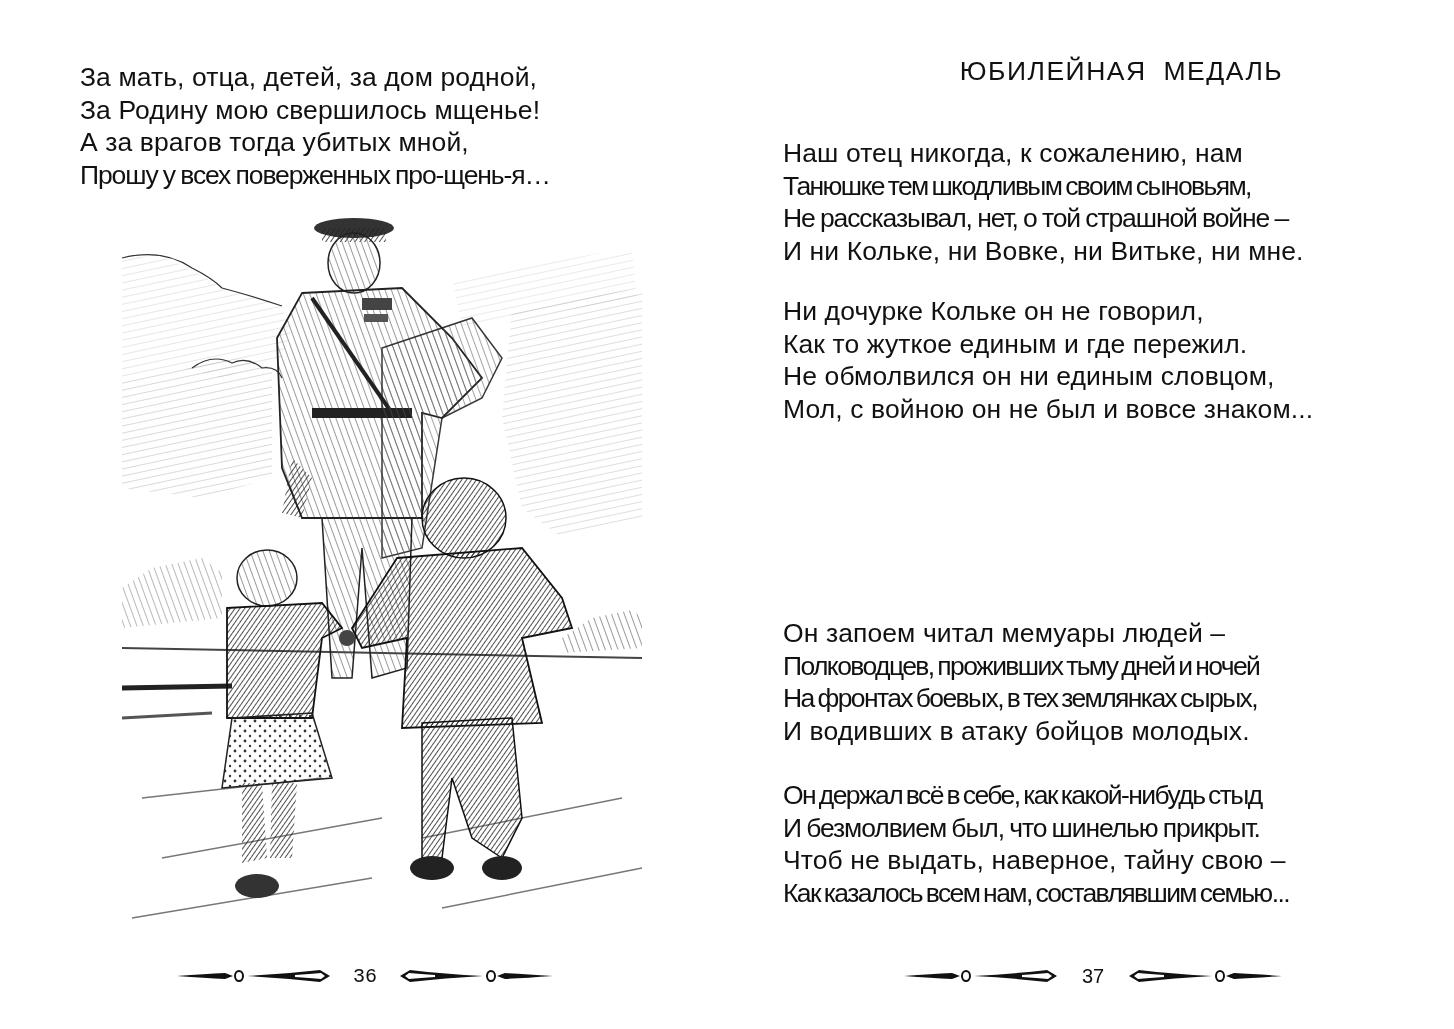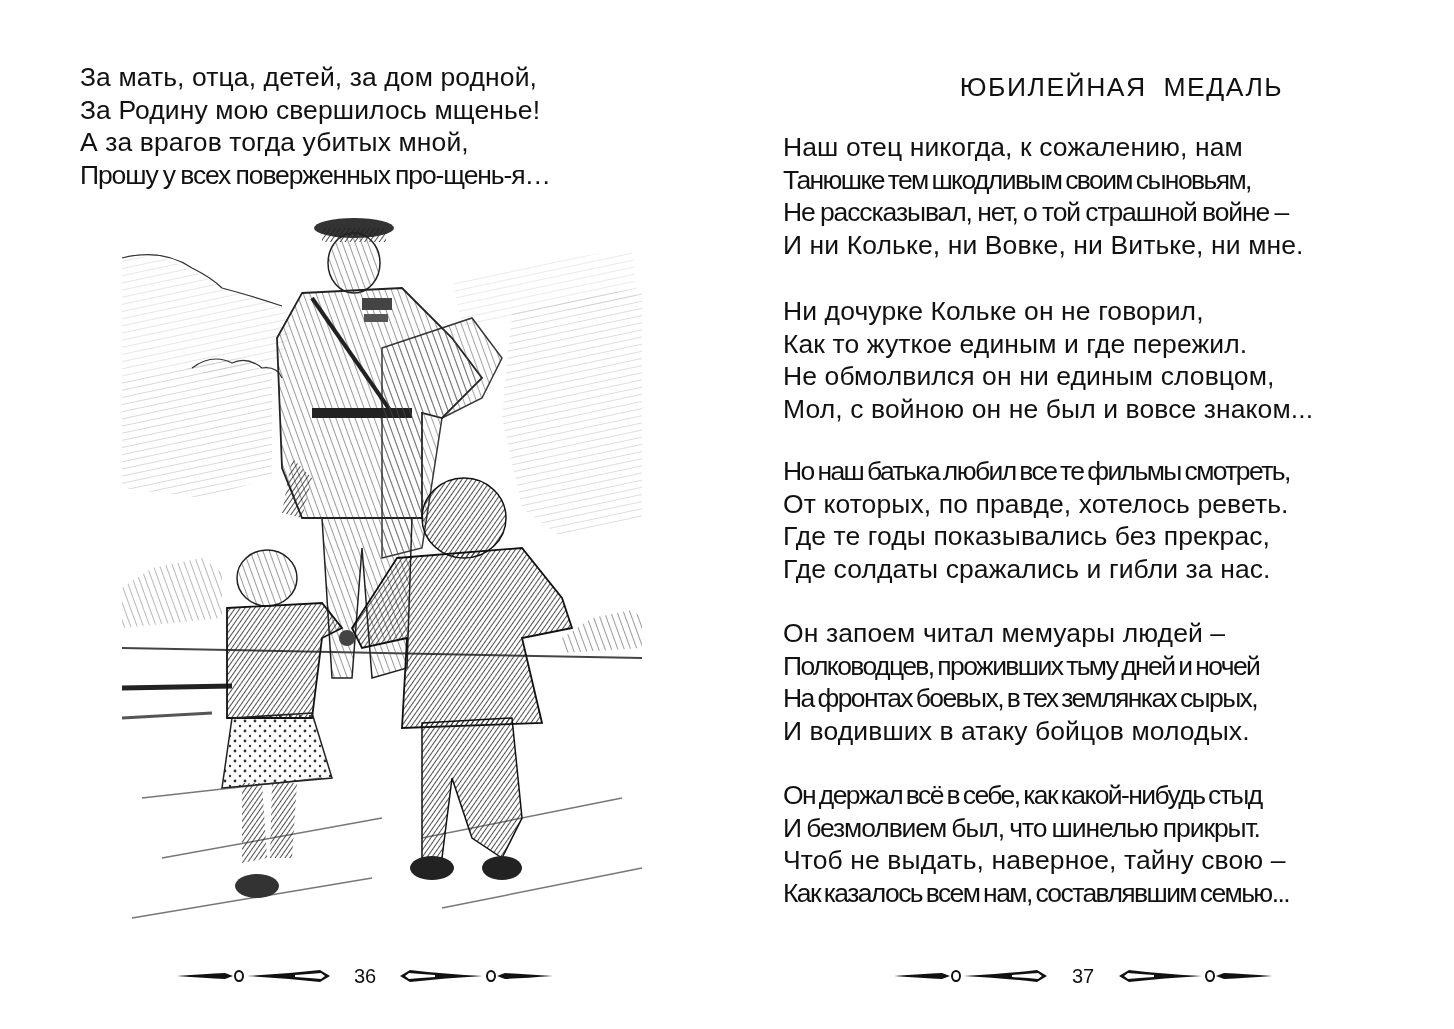--- a/index.html
+++ b/index.html
@@ -51,47 +51,47 @@
       top: 218px;
       width: 528px;
       height: 728px;
     }
     .illustration svg { width: 100%; height: 100%; display: block; }
 
     .title {
       position: absolute;
       left: 0;
       width: 727px;
-      top: 72px;
+      top: 56px;
       text-align: center;
       font-size: 26.5px;
       letter-spacing: 1.5px;
       word-spacing: 8px;
       margin: 0;
       font-weight: normal;
       padding-left: 62px;
       box-sizing: border-box;
     }
     .r-stanza { left: 56px; }
-    .s1 { top: 131px; }
+    .s1 { top: 137px; }
     .s2 { top: 295px; }
     .s3 { top: 455px; }
     .s4 { top: 617px; }
     .s5 { top: 779px; }
 
     .footer {
       position: absolute;
       top: 960px;
       height: 32px;
       display: flex;
       align-items: center;
       justify-content: center;
       gap: 18px;
     }
-    .footer-left { left: 170px; width: 390px; }
+    .footer-left { left: 170px; width: 390px; font-family: Liberation Mono, monospace; }
     .footer-right { left: 898px; width: 390px; }
     .ornament { width: 158px; height: 20px; display: block; }
     .page-number {
       font-size: 20px;
       min-width: 28px;
       text-align: center;
     }
   </style>
 </head>
 <body>
@@ -206,42 +206,36 @@
       <span class="line">И ни Кольке, ни Вовке, ни Витьке, ни мне.</span>
     </p>
 
     <p class="stanza r-stanza s2">
       <span class="line">Ни дочурке Кольке он не говорил,</span>
       <span class="line">Как то жуткое единым и где пережил.</span>
       <span class="line">Не обмолвился он ни единым словцом,</span>
       <span class="line">Мол, с войною он не был и вовсе  знаком...</span>
     </p>
 
-    <p class="stanza r-stanza s3">
-      <span class="line tighter">Но наш батька любил все те фильмы смотреть,</span>
-      <span class="line">От которых, по правде, хотелось реветь.</span>
-      <span class="line">Где те годы показывались без прекрас,</span>
-      <span class="line">Где солдаты сражались и гибли за нас.</span>
-    </p>
 
     <p class="stanza r-stanza s4">
       <span class="line">Он запоем читал мемуары людей –</span>
       <span class="line tighter">Полководцев, проживших тьму дней и ночей</span>
       <span class="line tighter">На фронтах боевых, в тех землянках сырых,</span>
       <span class="line">И водивших в атаку бойцов молодых.</span>
     </p>
 
     <p class="stanza r-stanza s5">
       <span class="line tighter">Он держал всё в себе, как какой-нибудь стыд</span>
       <span class="line tight">И безмолвием был, что шинелью прикрыт.</span>
       <span class="line">Чтоб не выдать, наверное, тайну свою –</span>
       <span class="line tighter">Как казалось всем нам, составлявшим семью...</span>
     </p>
 
-    <div class="footer footer-right" style="left:161px;gap:19px;">
+    <div class="footer footer-right" style="left:171px;gap:19px;">
       <svg class="ornament" viewBox="0 0 158 20">
         <path d="M2,10 Q30,8 50,7 L58,10 L50,13 Q30,12 2,10 Z" fill="#111"></path>
         <ellipse cx="64" cy="10" rx="4" ry="5" fill="none" stroke="#111" stroke-width="2"></ellipse>
         <path d="M72,10 Q110,8 145,4 L155,10 L145,16 Q110,12 72,10 Z" fill="#111"></path>
         <path d="M120,9 Q135,8 146,7 L150,10 L146,13 Q135,12 120,11 Z" fill="#fff"></path>
       </svg>
       <span class="page-number">37</span>
       <svg class="ornament" viewBox="0 0 158 20">
         <g transform="translate(158,0) scale(-1,1)">
           <path d="M2,10 Q30,8 50,7 L58,10 L50,13 Q30,12 2,10 Z" fill="#111"></path>

